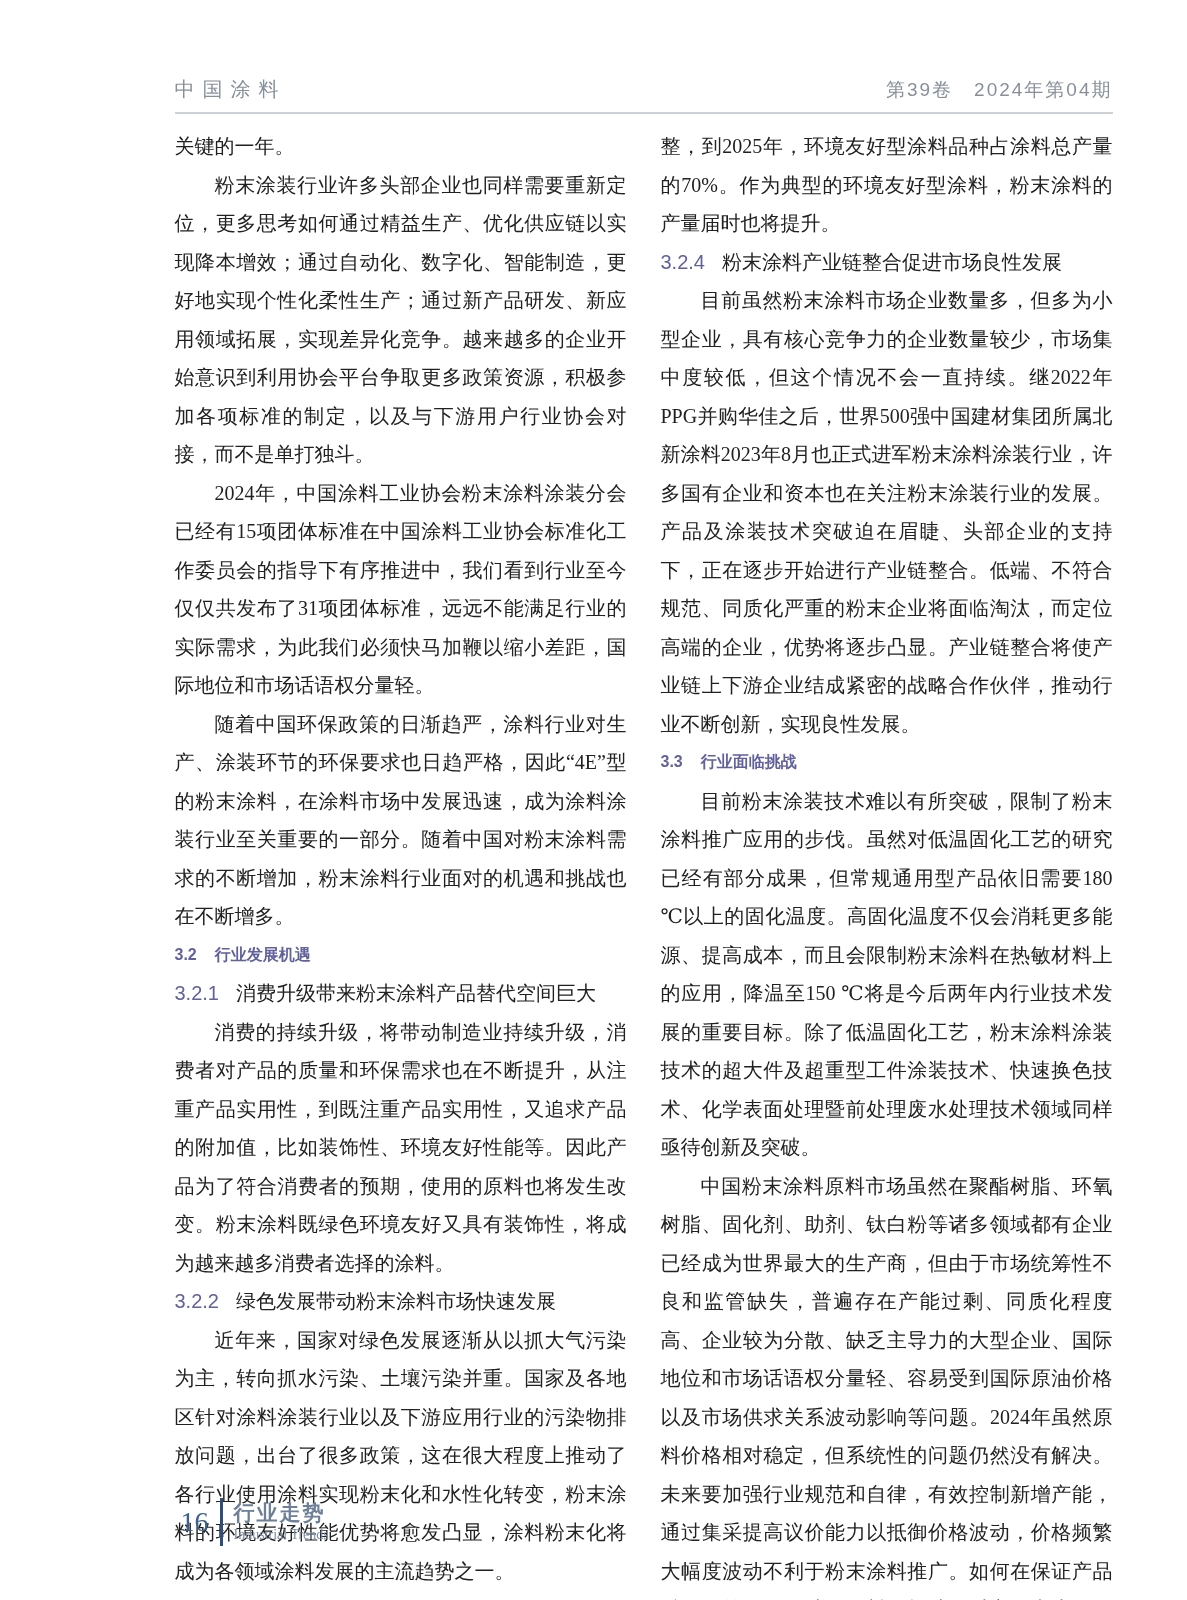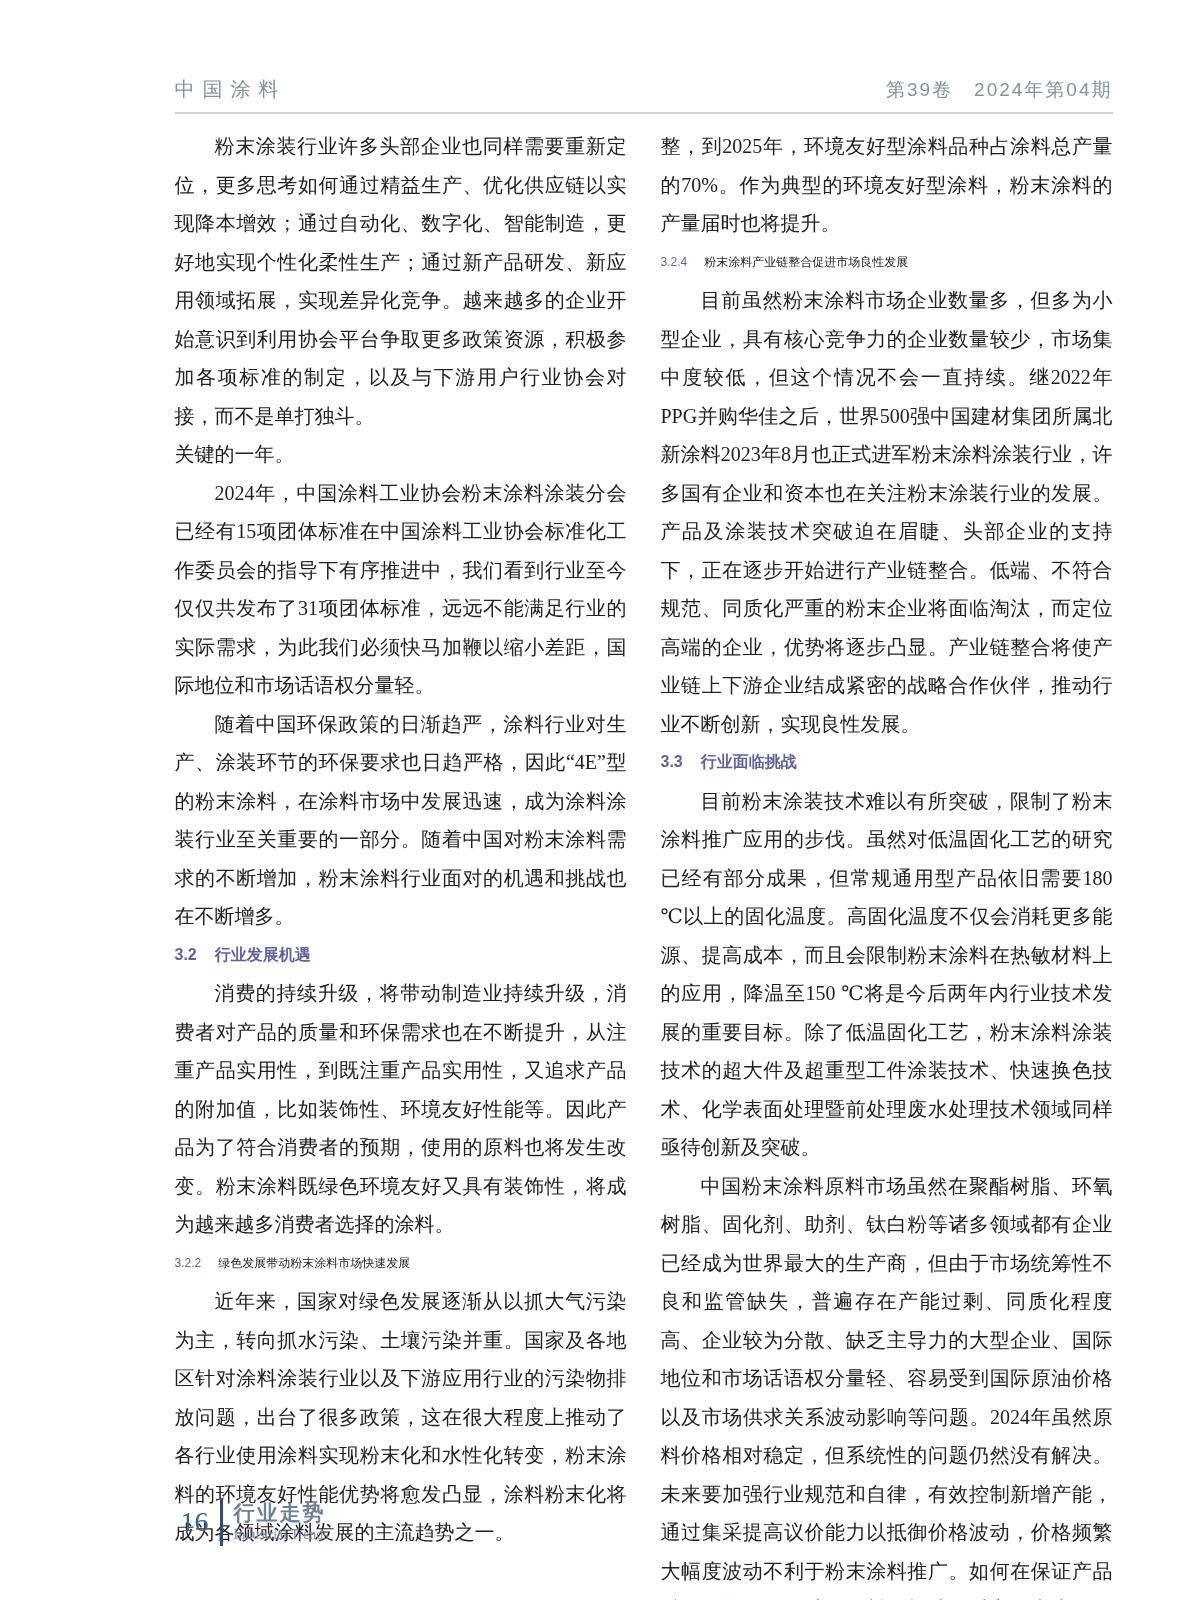--- a/index.html
+++ b/index.html
@@ -29,21 +29,21 @@
     color:var(--body-text,#212121);text-indent:2em;
   }
   .body-p.no-indent{text-indent:0;}
   .sec-h2{
     font-family:"Liberation Sans","DejaVu Sans",sans-serif;
     color:var(--heading-purple,#61619b);font-weight:bold;
     font-size:16px;line-height:38.5px;
   }
   .sec-h2 .h-num{margin-right:18px;}
   .sec-h3{
-    font-size:12px;line-height:38.5px;color:var(--body-text,#212121);
+    font-size:20px;line-height:38.5px;color:var(--body-text,#212121);
   }
   .sec-h3 .h-num{
     font-family:"Liberation Sans","DejaVu Sans",sans-serif;
     color:var(--heading-purple,#61619b);margin-right:17px;
   }
   
   .page-footer{
     position:absolute;left:131px;top:1498px;
     display:flex;align-items:center;
   }
@@ -70,25 +70,26 @@
 
 <div class="page">
 
   <header class="page-header">
     <span class="journal-title">中国涂料</span>
     <span class="issue-info">第39卷　2024年第04期</span>
   </header>
 
   <div class="columns">
     <div class="col" id="col-left">
+        <p class="body-p no-indent">关键的一年。</p>
         <p class="body-p">粉末涂装行业许多头部企业也同样需要重新定位，更多思考如何通过精益生产、优化供应链以实现降本增效；通过自动化、数字化、智能制造，更好地实现个性化柔性生产；通过新产品研发、新应用领域拓展，实现差异化竞争。越来越多的企业开始意识到利用协会平台争取更多政策资源，积极参加各项标准的制定，以及与下游用户行业协会对接，而不是单打独斗。</p>
-        <p class="body-p no-indent">关键的一年。</p>
         <p class="body-p">2024年，中国涂料工业协会粉末涂料涂装分会已经有15项团体标准在中国涂料工业协会标准化工作委员会的指导下有序推进中，我们看到行业至今仅仅共发布了31项团体标准，远远不能满足行业的实际需求，为此我们必须快马加鞭以缩小差距，国际地位和市场话语权分量轻。</p>
         <p class="body-p">随着中国环保政策的日渐趋严，涂料行业对生产、涂装环节的环保要求也日趋严格，因此“4E”型的粉末涂料，在涂料市场中发展迅速，成为涂料涂装行业至关重要的一部分。随着中国对粉末涂料需求的不断增加，粉末涂料行业面对的机遇和挑战也在不断增多。</p>
         <div class="sec-h2"><span class="h-num">3.2</span><span class="h-title">行业发展机遇</span></div>
+        <div class="sec-h3"><span class="h-num">3.2.1</span><span class="h-title">消费升级带来粉末涂料产品替代空间巨大</span></div>
         <p class="body-p">消费的持续升级，将带动制造业持续升级，消费者对产品的质量和环保需求也在不断提升，从注重产品实用性，到既注重产品实用性，又追求产品的附加值，比如装饰性、环境友好性能等。因此产品为了符合消费者的预期，使用的原料也将发生改变。粉末涂料既绿色环境友好又具有装饰性，将成为越来越多消费者选择的涂料。</p>
         <div class="sec-h3"><span class="h-num">3.2.2</span><span class="h-title">绿色发展带动粉末涂料市场快速发展</span></div>
         <p class="body-p">近年来，国家对绿色发展逐渐从以抓大气污染为主，转向抓水污染、土壤污染并重。国家及各地区针对涂料涂装行业以及下游应用行业的污染物排放问题，出台了很多政策，这在很大程度上推动了各行业使用涂料实现粉末化和水性化转变，粉末涂料的环境友好性能优势将愈发凸显，涂料粉末化将成为各领域涂料发展的主流趋势之一。</p>
       </div>
     <div class="col" id="col-right">
         <p class="body-p no-indent">整，到2025年，环境友好型涂料品种占涂料总产量的70%。作为典型的环境友好型涂料，粉末涂料的产量届时也将提升。</p>
         <div class="sec-h3"><span class="h-num">3.2.4</span><span class="h-title">粉末涂料产业链整合促进市场良性发展</span></div>
         <p class="body-p">目前虽然粉末涂料市场企业数量多，但多为小型企业，具有核心竞争力的企业数量较少，市场集中度较低，但这个情况不会一直持续。继2022年PPG并购华佳之后，世界500强中国建材集团所属北新涂料2023年8月也正式进军粉末涂料涂装行业，许多国有企业和资本也在关注粉末涂装行业的发展。产品及涂装技术突破迫在眉睫、头部企业的支持下，正在逐步开始进行产业链整合。低端、不符合规范、同质化严重的粉末企业将面临淘汰，而定位高端的企业，优势将逐步凸显。产业链整合将使产业链上下游企业结成紧密的战略合作伙伴，推动行业不断创新，实现良性发展。</p>
         <div class="sec-h2"><span class="h-num">3.3</span><span class="h-title">行业面临挑战</span></div>
         <p class="body-p">目前粉末涂装技术难以有所突破，限制了粉末涂料推广应用的步伐。虽然对低温固化工艺的研究已经有部分成果，但常规通用型产品依旧需要180 ℃以上的固化温度。高固化温度不仅会消耗更多能源、提高成本，而且会限制粉末涂料在热敏材料上的应用，降温至150 ℃将是今后两年内行业技术发展的重要目标。除了低温固化工艺，粉末涂料涂装技术的超大件及超重型工件涂装技术、快速换色技术、化学表面处理暨前处理废水处理技术领域同样亟待创新及突破。</p>

